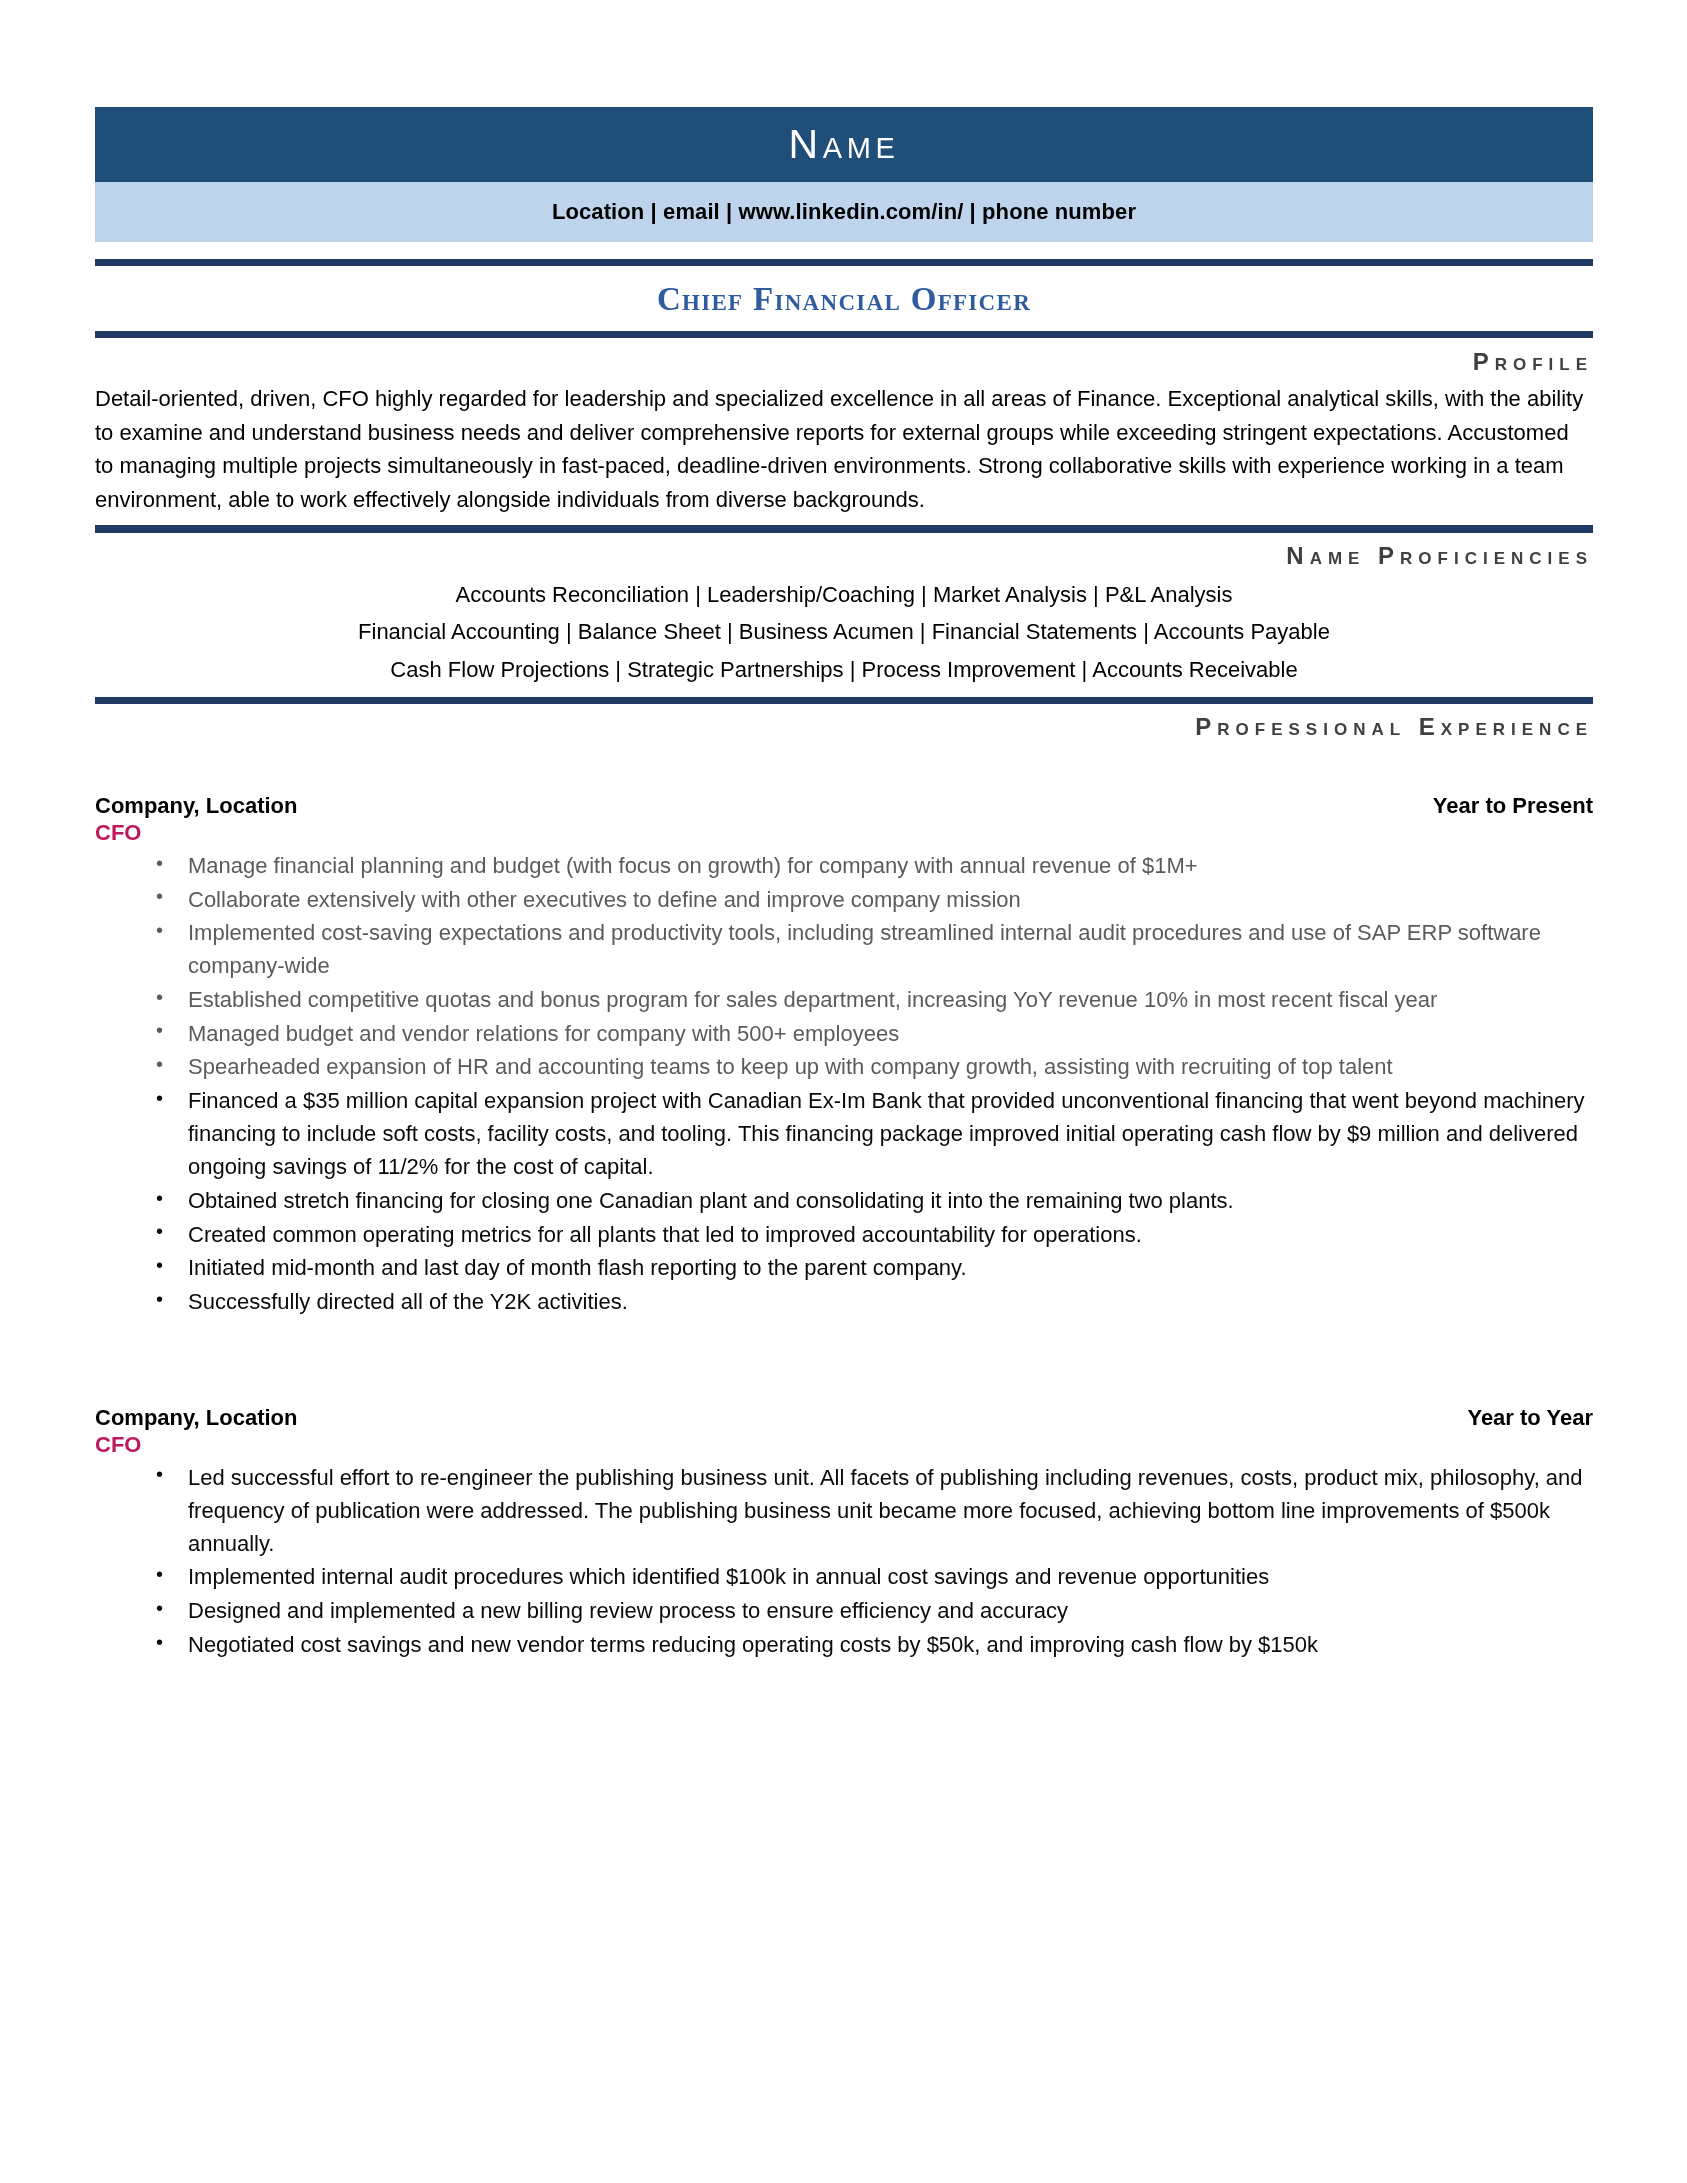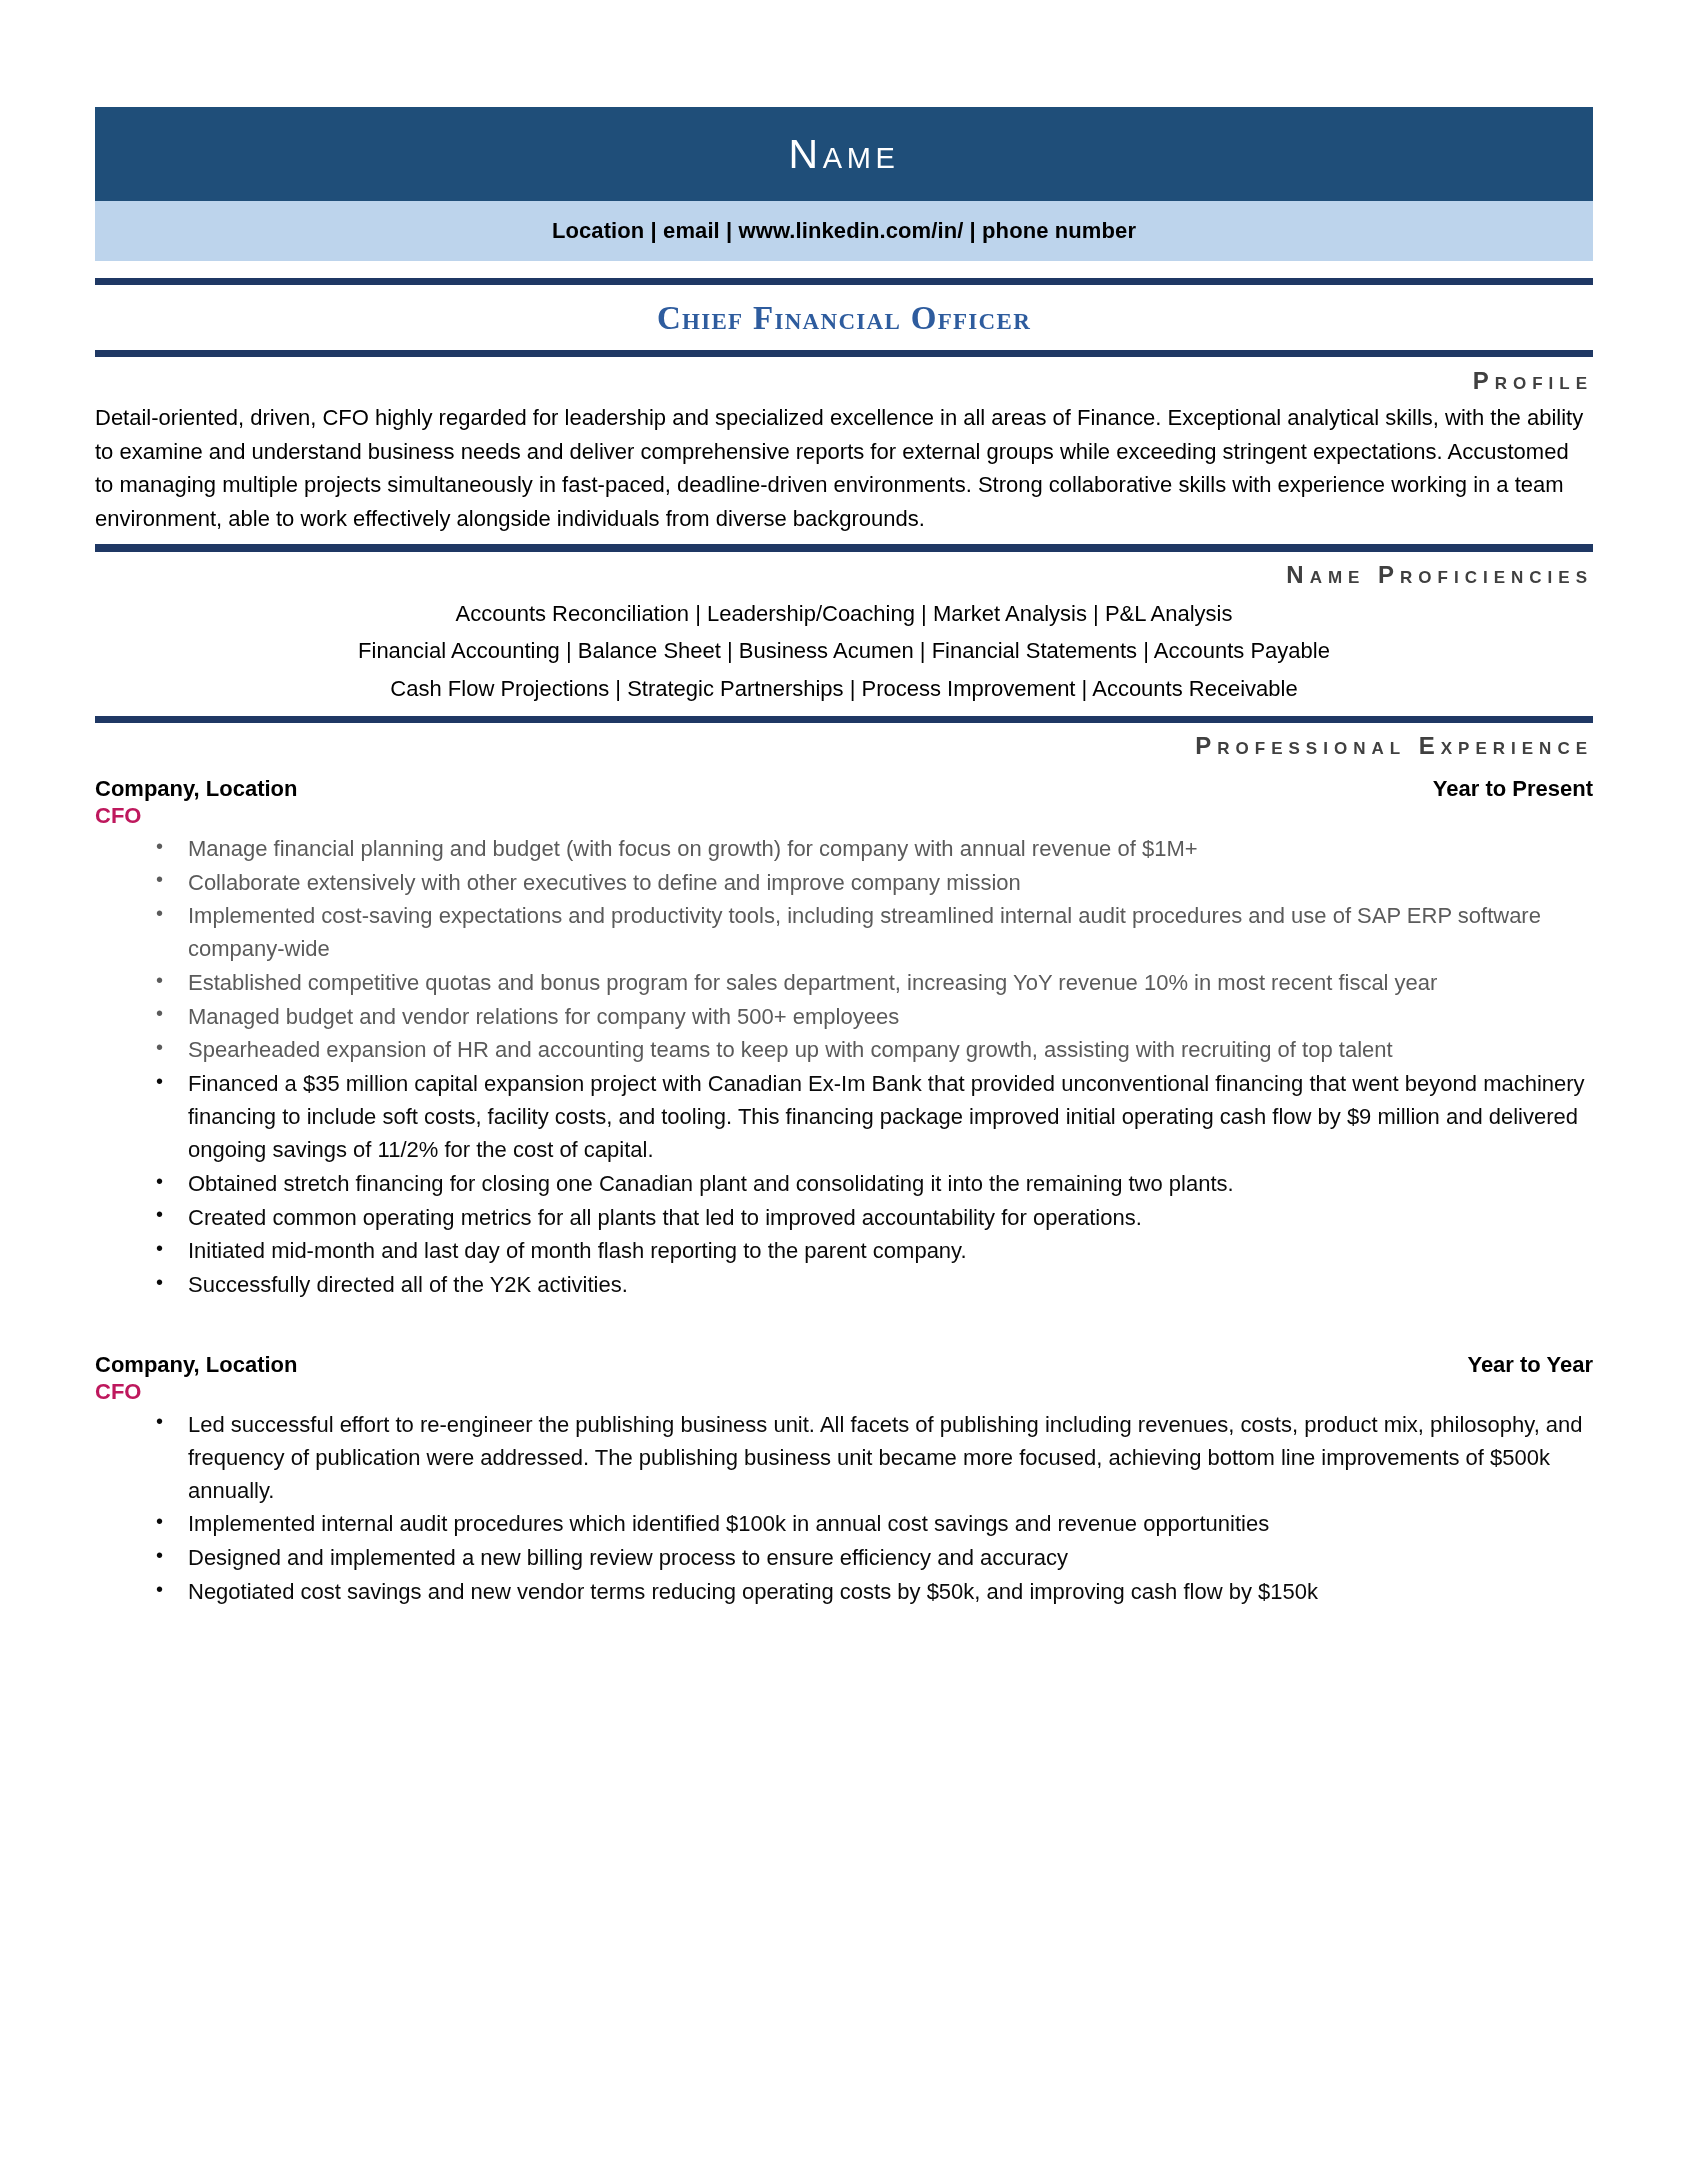--- a/index.html
+++ b/index.html
@@ -26,21 +26,21 @@
   .content {
     position: absolute;
     left: 95px;
     top: 107px;
     width: 1498px;
   }
 
   
   .name-band {
     background: #1F4E79;
-    height: 94px;
+    height: 75px;
     display: flex;
     align-items: center;
     justify-content: center;
   }
   .name-text {
     color: #ffffff;
     font-size: 41px;
     font-weight: 400;
     font-variant: small-caps;
     letter-spacing: 4.6px;
@@ -117,21 +117,21 @@
   
   .job { padding-top: 9.3px; }
   .job-row {
     display: flex;
     justify-content: space-between;
     align-items: baseline;
     font-size: 22px;
     font-weight: bold;
     color: #000000;
   }
-  .job-company { font-weight: bold; }
+  .job-company { font-weight: bold; margin-top: 36px; }
   .job-dates { font-weight: bold; }
   .job-role {
     font-size: 22px;
     font-weight: bold;
     color: #be185d;
     padding-top: 1.3px;
   }
 
   ul.bullets {
     margin: 2.6px 0 0 0;

